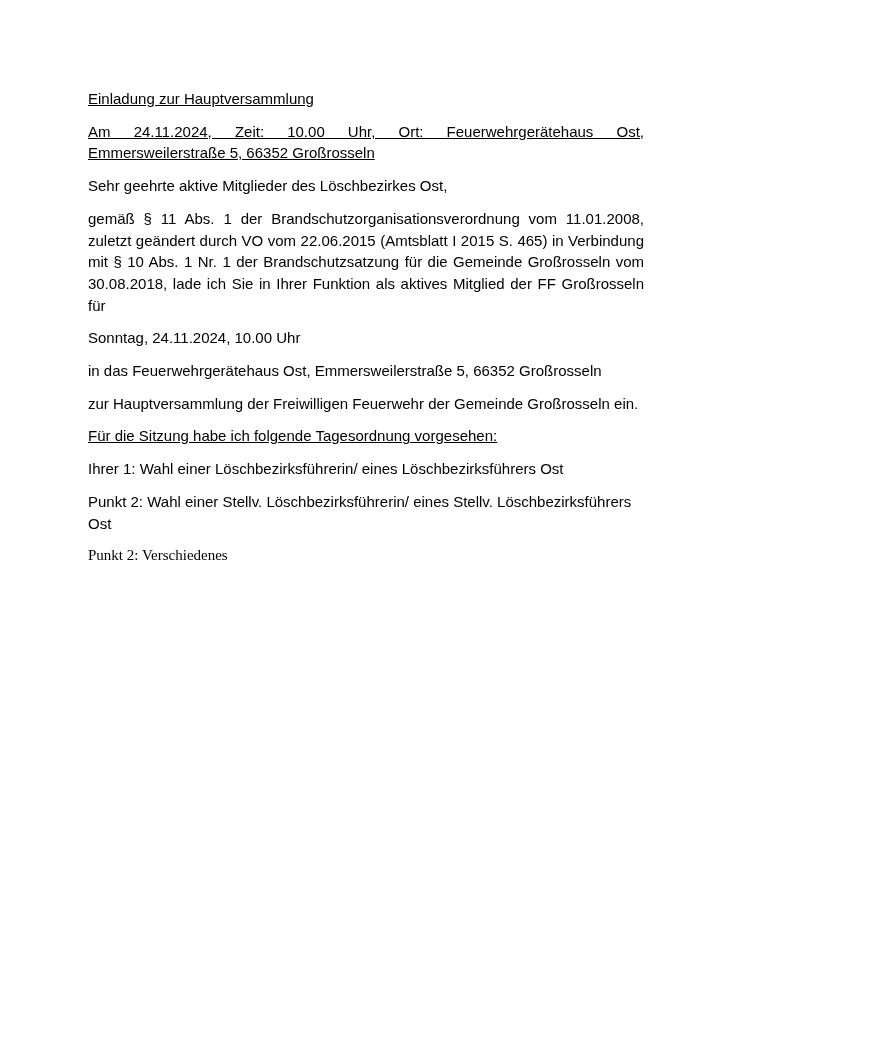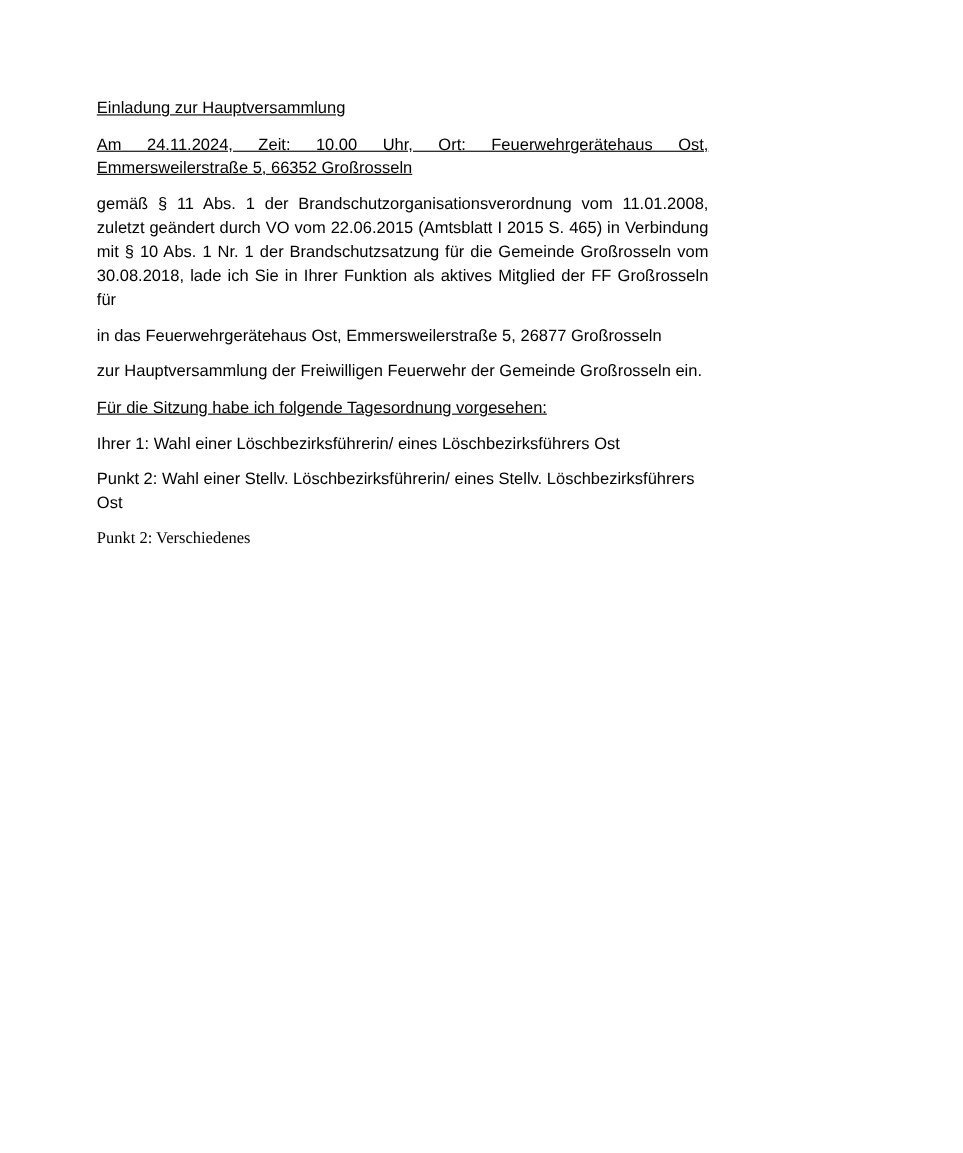--- a/index.html
+++ b/index.html
@@ -55,25 +55,27 @@
 </style>
 </head>
 <body>
 
 <div class="page">
 
   <h1 class="doc-title">Einladung zur Hauptversammlung</h1>
 
   <p class="justified meta-line">Am 24.11.2024, Zeit: 10.00 Uhr, Ort: Feuerwehrgerätehaus Ost, Emmersweilerstraße 5, 66352 Großrosseln</p>
 
+  <p>Sehr geehrte aktive Mitglieder des Löschbezirkes Ost,</p>
 
   <p class="justified">gemäß § 11 Abs. 1 der Brandschutzorganisationsverordnung vom 11.01.2008, zuletzt geändert durch VO vom 22.06.2015 (Amtsblatt I 2015 S. 465) in Verbindung mit § 10 Abs. 1 Nr. 1 der Brandschutzsatzung für die Gemeinde Großrosseln vom 30.08.2018, lade ich Sie in Ihrer Funktion als aktives Mitglied der FF Großrosseln für</p>
 
+  <p class="bold-line">Sonntag, 24.11.2024, 10.00 Uhr</p>
 
-  <p>in das Feuerwehrgerätehaus Ost, Emmersweilerstraße 5, 26877 Großrosseln</p>
+  <p>in das Feuerwehrgerätehaus Ost, Emmersweilerstraße 5, 66352 Großrosseln</p>
 
   <p class="purpose-line">zur Hauptversammlung der Freiwilligen Feuerwehr der Gemeinde Großrosseln ein.</p>
 
   <p class="agenda-heading">Für die Sitzung habe ich folgende Tagesordnung vorgesehen:</p>
 
   <p>Ihrer 1: Wahl einer Löschbezirksführerin/ eines Löschbezirksführers Ost</p>
 
   <p>Punkt 2: Wahl einer Stellv. Löschbezirksführerin/ eines Stellv. Löschbezirksführers Ost</p>
 
   <p class="agenda-last">Punkt 2: Verschiedenes</p>

